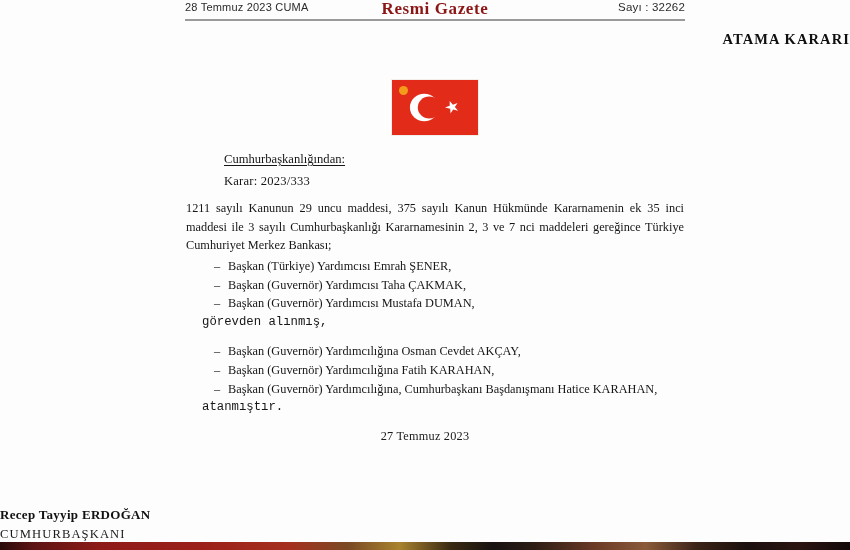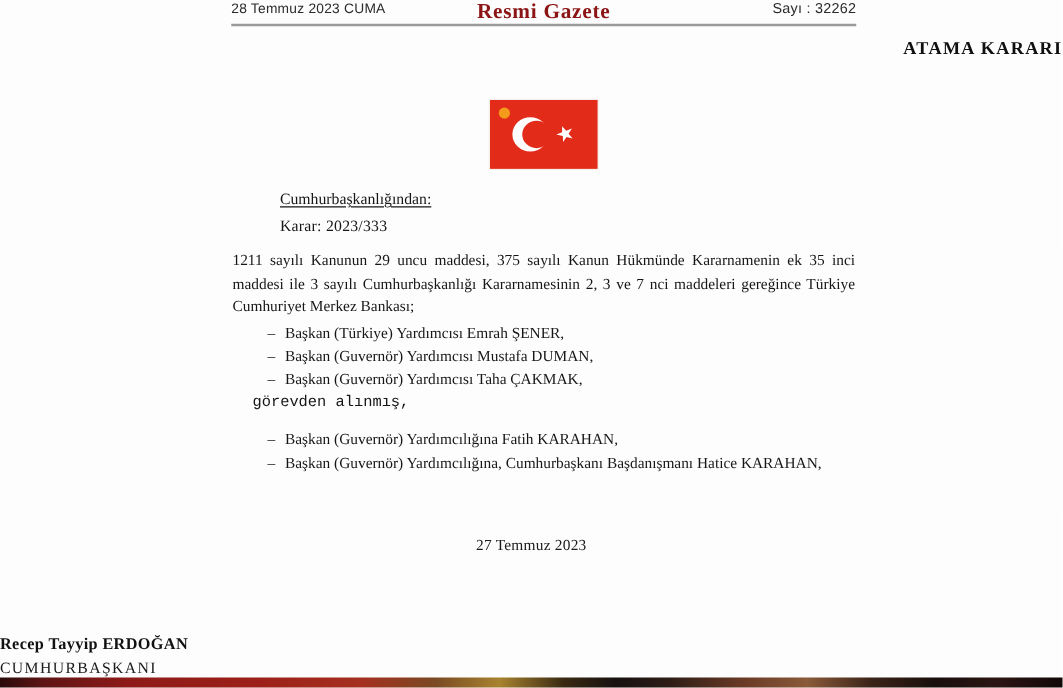--- a/index.html
+++ b/index.html
@@ -234,37 +234,41 @@
     <div class="from-line">Cumhurbaşkanlığından:</div>
     <div class="karar-line">Karar: 2023/333</div>
 
     <div class="para">1211 sayılı Kanunun 29 uncu maddesi, 375 sayılı Kanun Hükmünde Kararnamenin ek 35 inci maddesi ile 3 sayılı Cumhurbaşkanlığı Kararnamesinin 2, 3 ve 7 nci maddeleri gereğince Türkiye Cumhuriyet Merkez Bankası;</div>
 
     <div class="list-block">
       <div class="list-item">
         <span class="dash">–</span><span>Başkan (Türkiye) Yardımcısı Emrah ŞENER,</span>
       </div>
       <div class="list-item">
+        <span class="dash">–</span><span>Başkan (Guvernör) Yardımcısı Taha ÇAKMAK,</span>
+      </div>
+      <div class="list-item">
         <span class="dash">–</span><span>Başkan (Guvernör) Yardımcısı Mustafa DUMAN,</span>
-      </div>
-      <div class="list-item">
-        <span class="dash">–</span><span>Başkan (Guvernör) Yardımcısı Taha ÇAKMAK,</span>
       </div>
       <div class="closing">görevden alınmış,</div>
     </div>
 
     <div class="gap"></div>
 
     <div class="list-block">
       <div class="list-item">
+        <span class="dash">–</span><span>Başkan (Guvernör) Yardımcılığına Osman Cevdet AKÇAY,</span>
+      </div>
+      <div class="list-item">
         <span class="dash">–</span><span>Başkan (Guvernör) Yardımcılığına Fatih KARAHAN,</span>
       </div>
       <div class="list-item wrap">
         <span class="dash">–</span><span>Başkan (Guvernör) Yardımcılığına, Cumhurbaşkanı Başdanışmanı Hatice KARAHAN,</span>
       </div>
+      <div class="closing">atanmıştır.</div>
     </div>
 
   </div>
 
   <div class="doc-date">27 Temmuz 2023</div>
 
   <div class="signature">
     <div class="sig-name">Recep Tayyip ERDOĞAN</div>
     <div class="sig-title">CUMHURBAŞKANI</div>
   </div>

